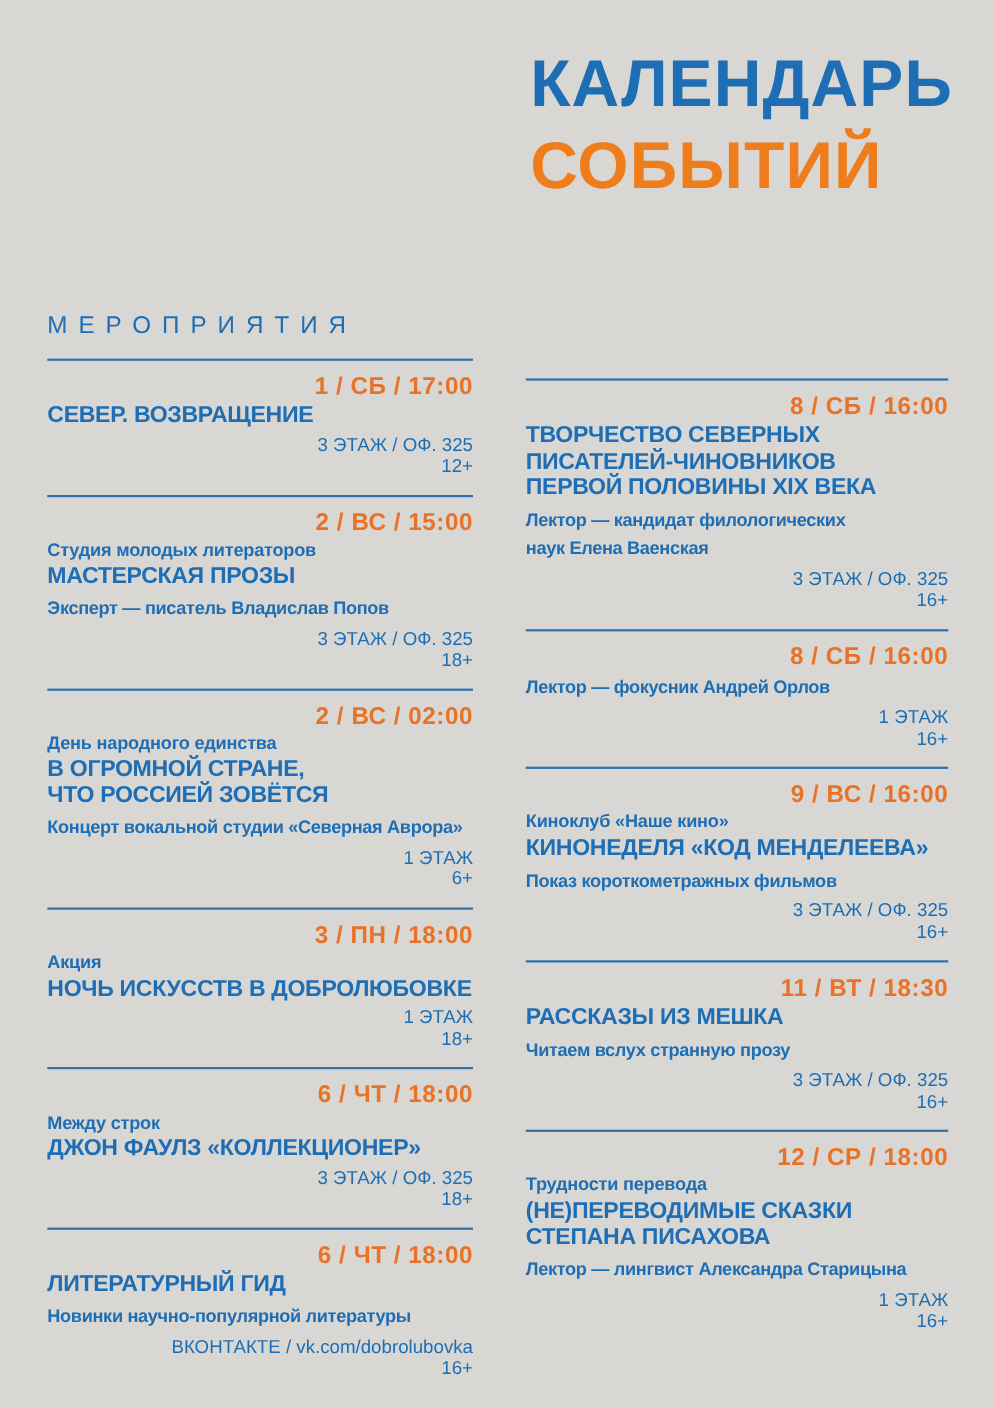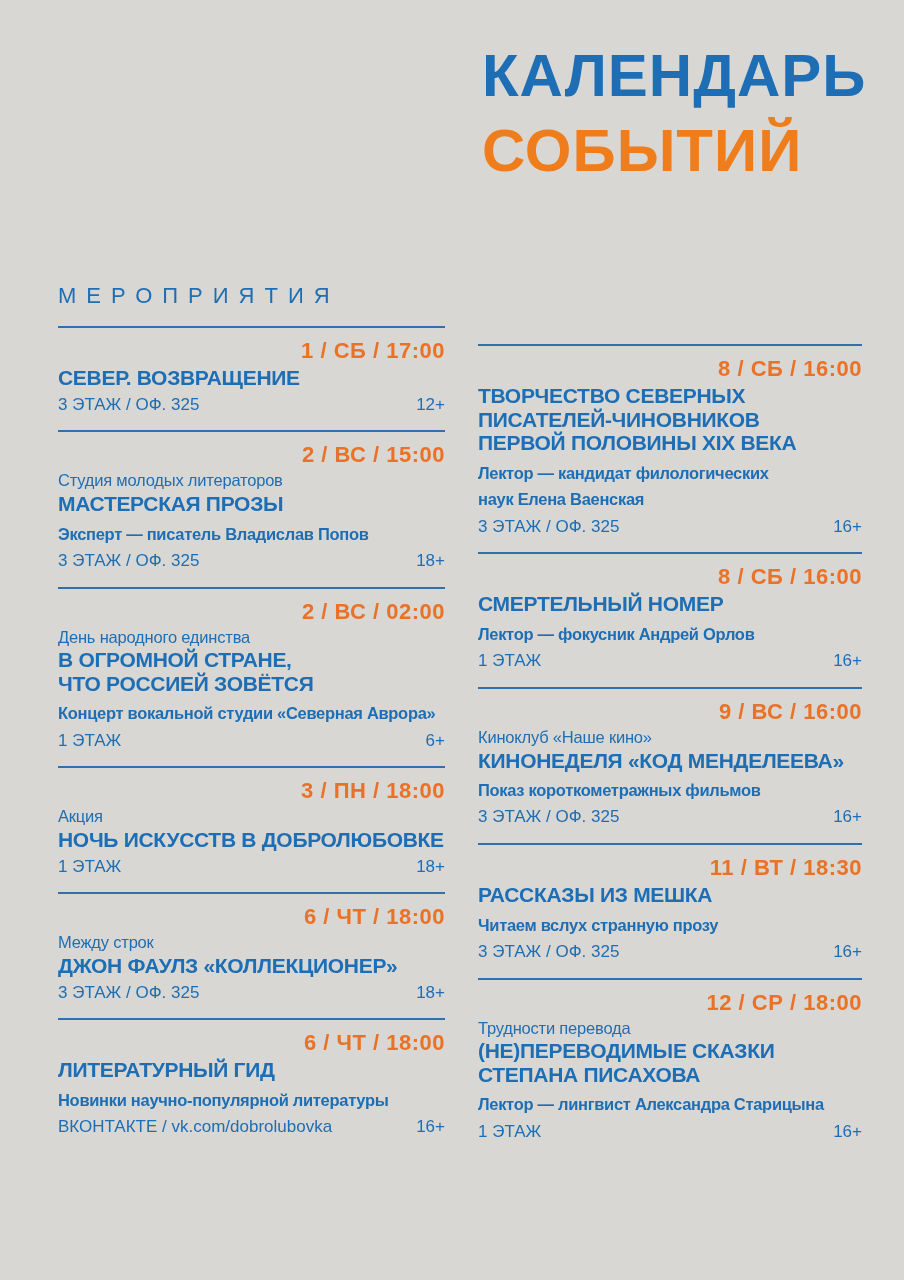--- a/index.html
+++ b/index.html
@@ -27,21 +27,21 @@
     line-height:75px;
     font-weight:bold;
     font-size:60px;
     letter-spacing:1px;
   }
   .header .t-line{color:var(--blue);}
   .header .t-month{color:var(--month-orange);}
 
   
   .col{position:absolute;}
-  .col-left{left:58px;top:283px;width:387px;}
+  .col-left{left:43px;top:283px;width:387px;}
   .col-right{left:478px;top:344px;width:384px;}
 
   .section-heading{
     color:var(--blue);
     font-size:22px;
     font-weight:400;
     letter-spacing:10px;
     margin:0 0 17px 0;
     line-height:26px;
   }
@@ -54,21 +54,21 @@
     font-size:22px;
     font-weight:bold;
     line-height:1.1;
     letter-spacing:0.5px;
     margin-bottom:3px;
     text-align:right;
   }
   .pretitle{
     color:var(--blue);
     font-size:16.5px;
-    font-weight:normal;
+    font-weight:bold;
     line-height:1.25;
     letter-spacing:-0.2px;
     margin:2px 0 1px 0;
   }
   .title{
     color:var(--blue);
     font-size:21px;
     font-weight:bold;
     line-height:1.12;
     letter-spacing:-0.3px;
@@ -86,20 +86,21 @@
   }
   .meta{
     display:flex;
     justify-content:space-between;
     align-items:flex-end;
     color:var(--blue);
     font-size:17px;
     font-weight:400;
     margin-top:4px;
     line-height:1.15;
+    flex-direction:column;
   }
 </style>
 </head>
 <body>
 
 <div class="page">
 
   <div class="header">
     <div class="t-line">КАЛЕНДАРЬ</div>
     <div class="t-month">СОБЫТИЙ</div>
@@ -189,21 +190,20 @@
 наук Елена Ваенская</div>
       <div class="meta">
         <span class="loc">3 ЭТАЖ / ОФ. 325</span>
         <span class="age">16+</span>
       </div>
     </section>
 
     <section class="event">
       <div class="rule"></div>
       <div class="date">8 / СБ / 16:00</div>
-      <div class="title">СМЕРТЕЛЬНЫЙ НОМЕР</div>
       <div class="subtitle">Лектор — фокусник Андрей Орлов</div>
       <div class="meta">
         <span class="loc">1 ЭТАЖ</span>
         <span class="age">16+</span>
       </div>
     </section>
 
     <section class="event">
       <div class="rule"></div>
       <div class="date">9 / ВС / 16:00</div>

